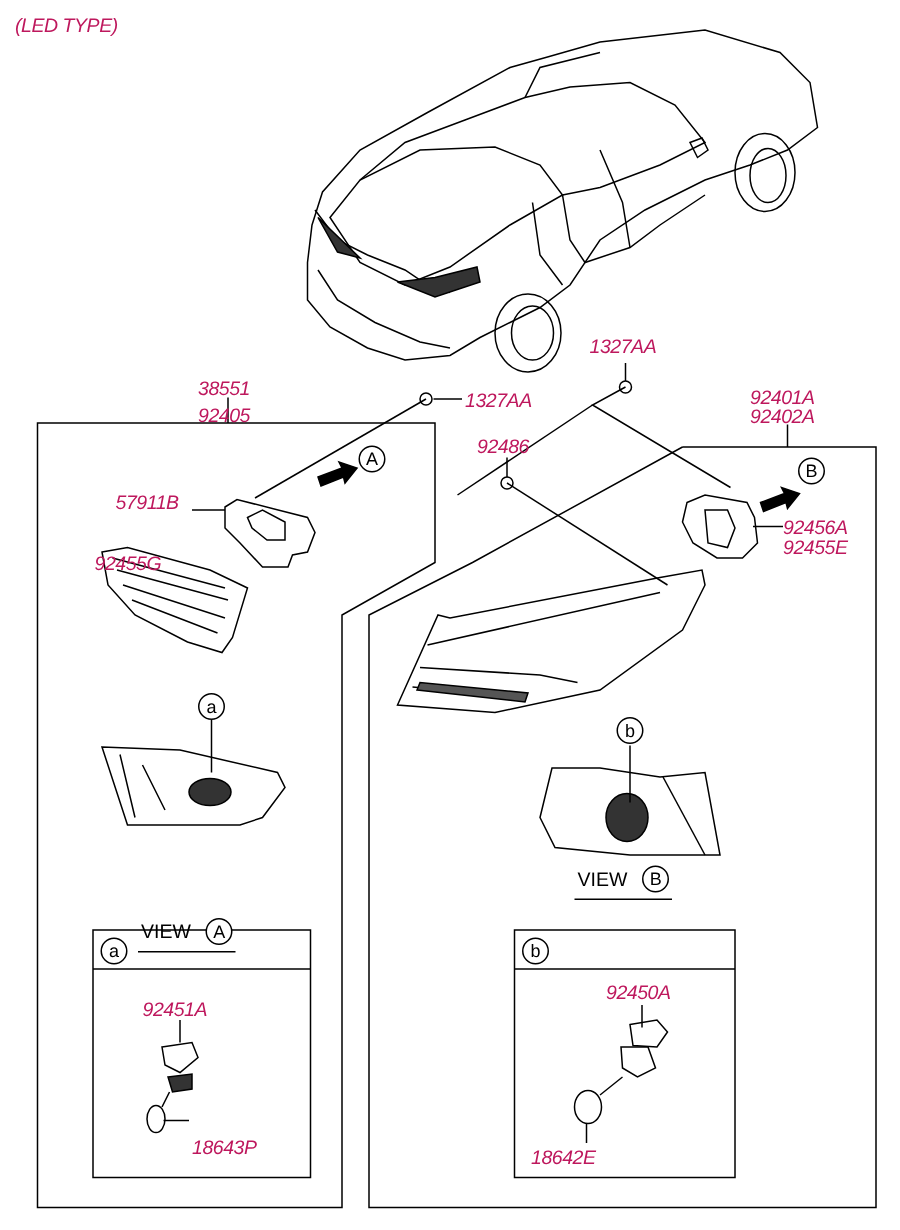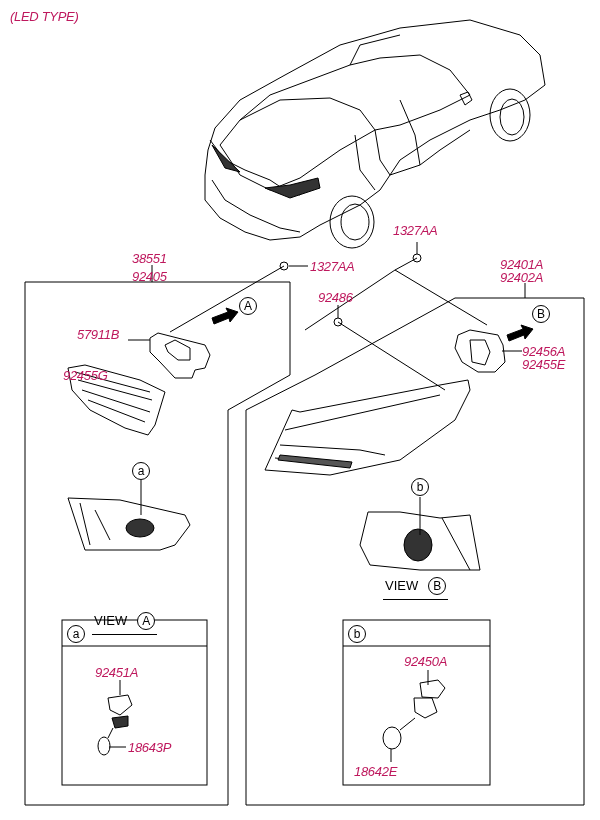--- a/index.html
+++ b/index.html
@@ -130,16 +130,16 @@
   <span>VIEW</span><span class="circ">A</span>
 </div>
 <div class="view" style="left:383px;top:578px;">
   <span>VIEW</span><span class="circ">B</span>
 </div>
 
 <div class="circ" style="left:67px;top:625px;">a</div>
 <div class="circ" style="left:348px;top:625px;">b</div>
 
 <div class="lbl" style="left:95px;top:666px;">92451A</div>
-<div class="lbl" style="left:128px;top:741px;">18643P</div>
+<div class="lbl" style="left:128px;top:758px;">18643P</div>
 
 <div class="lbl" style="left:404px;top:655px;">92450A</div>
 <div class="lbl" style="left:354px;top:765px;">18642E</div>
 
 </body></html>

